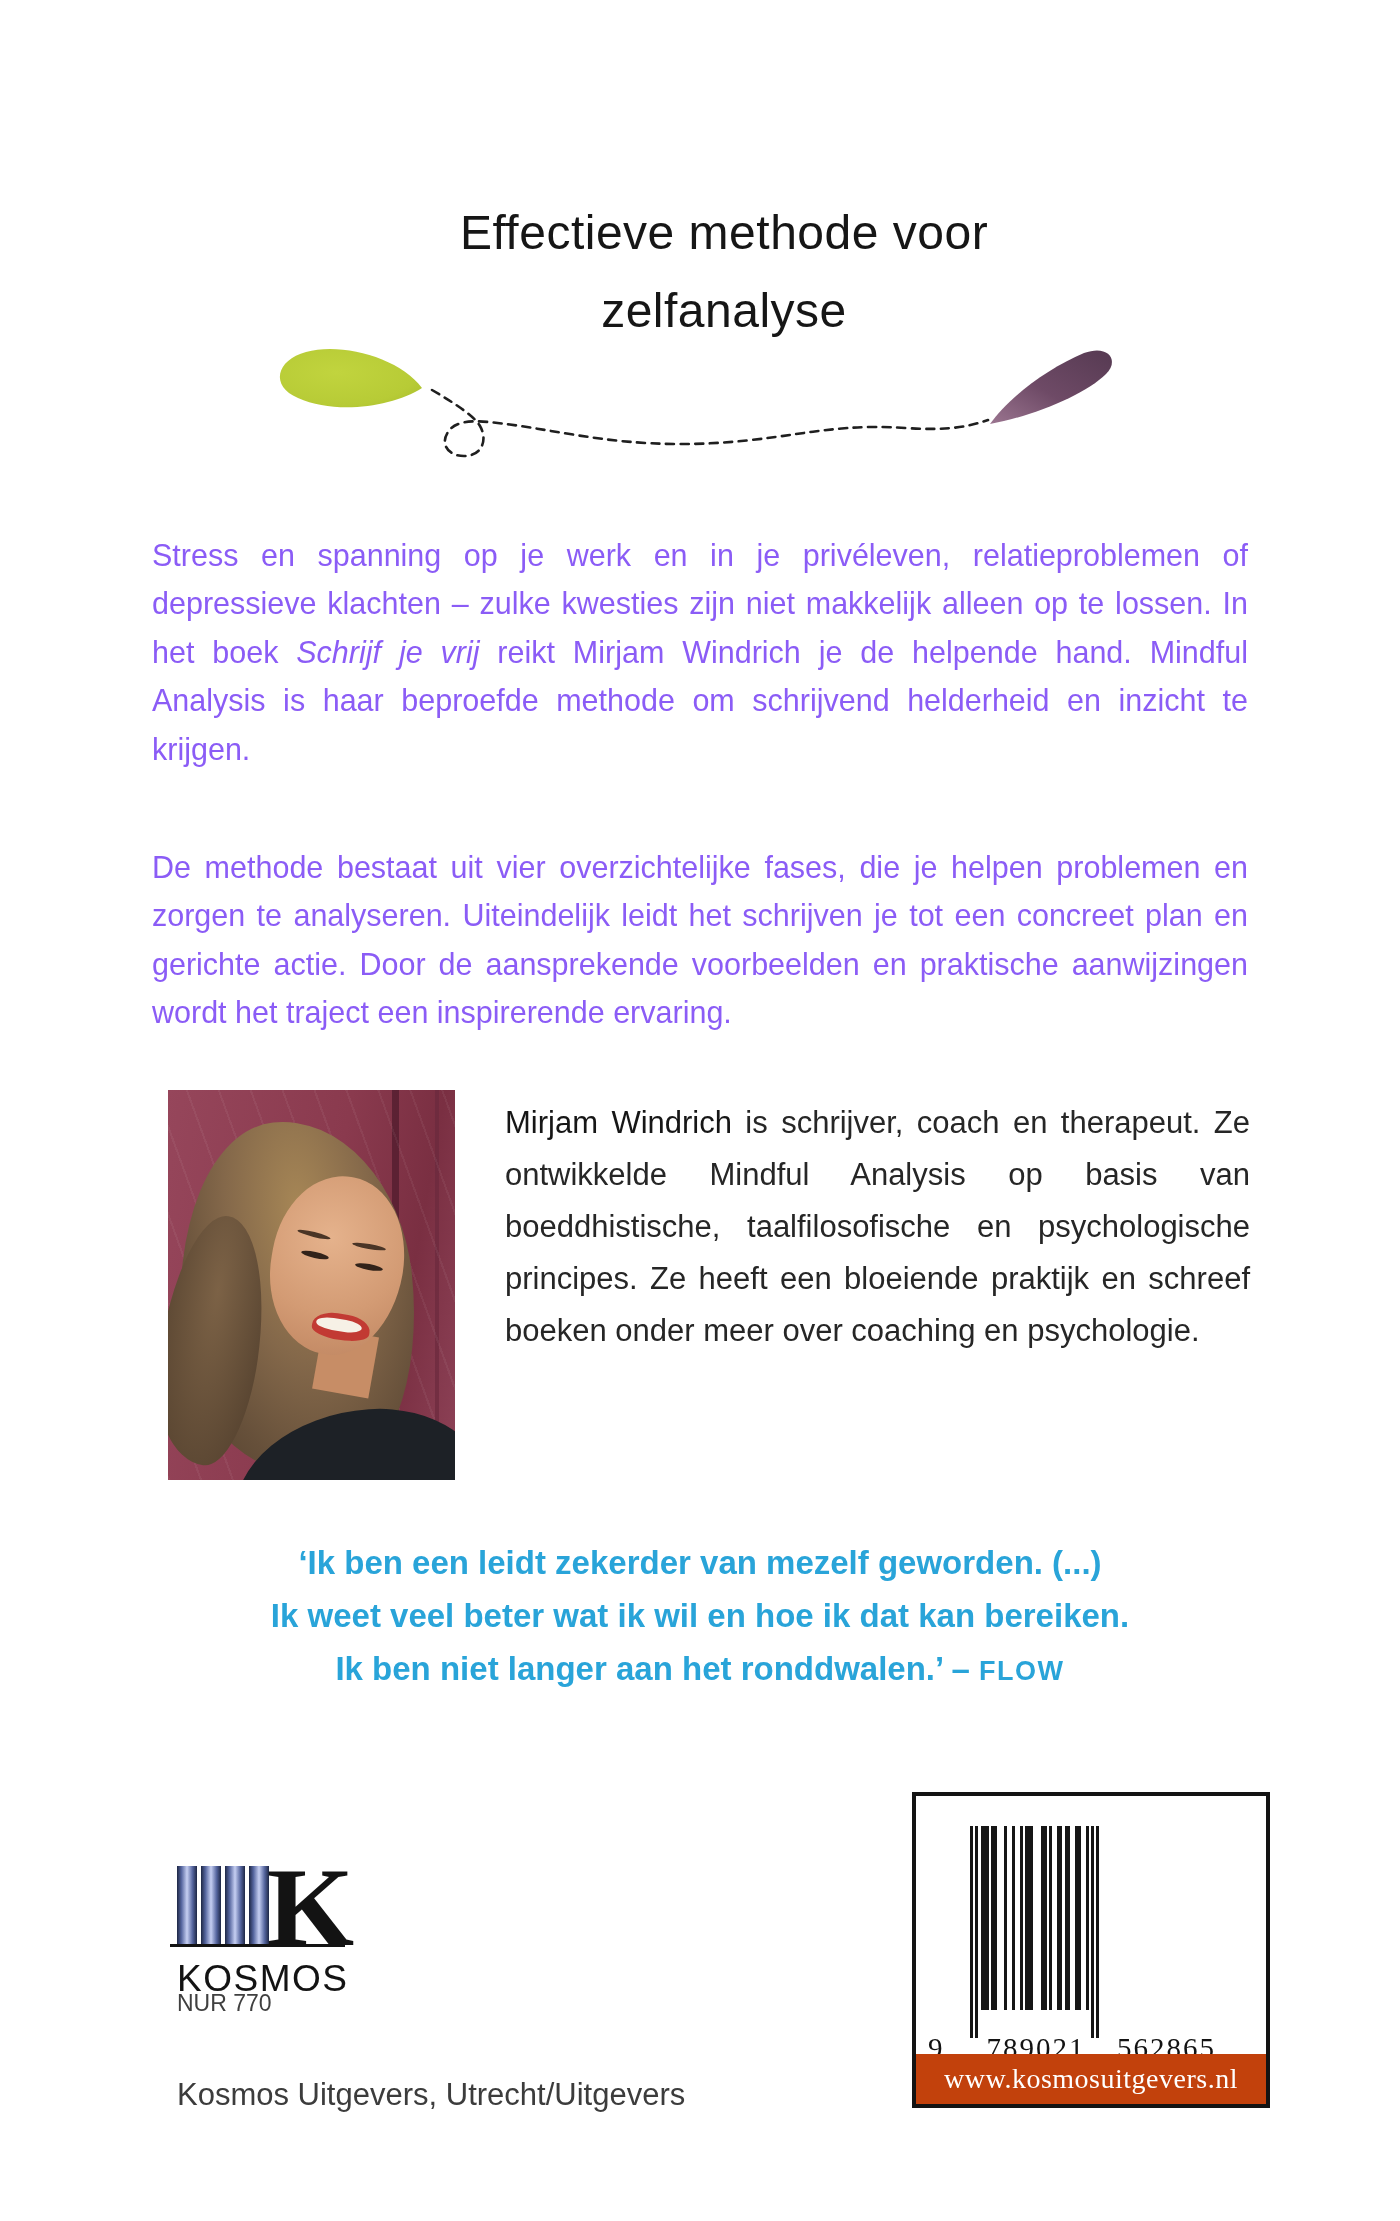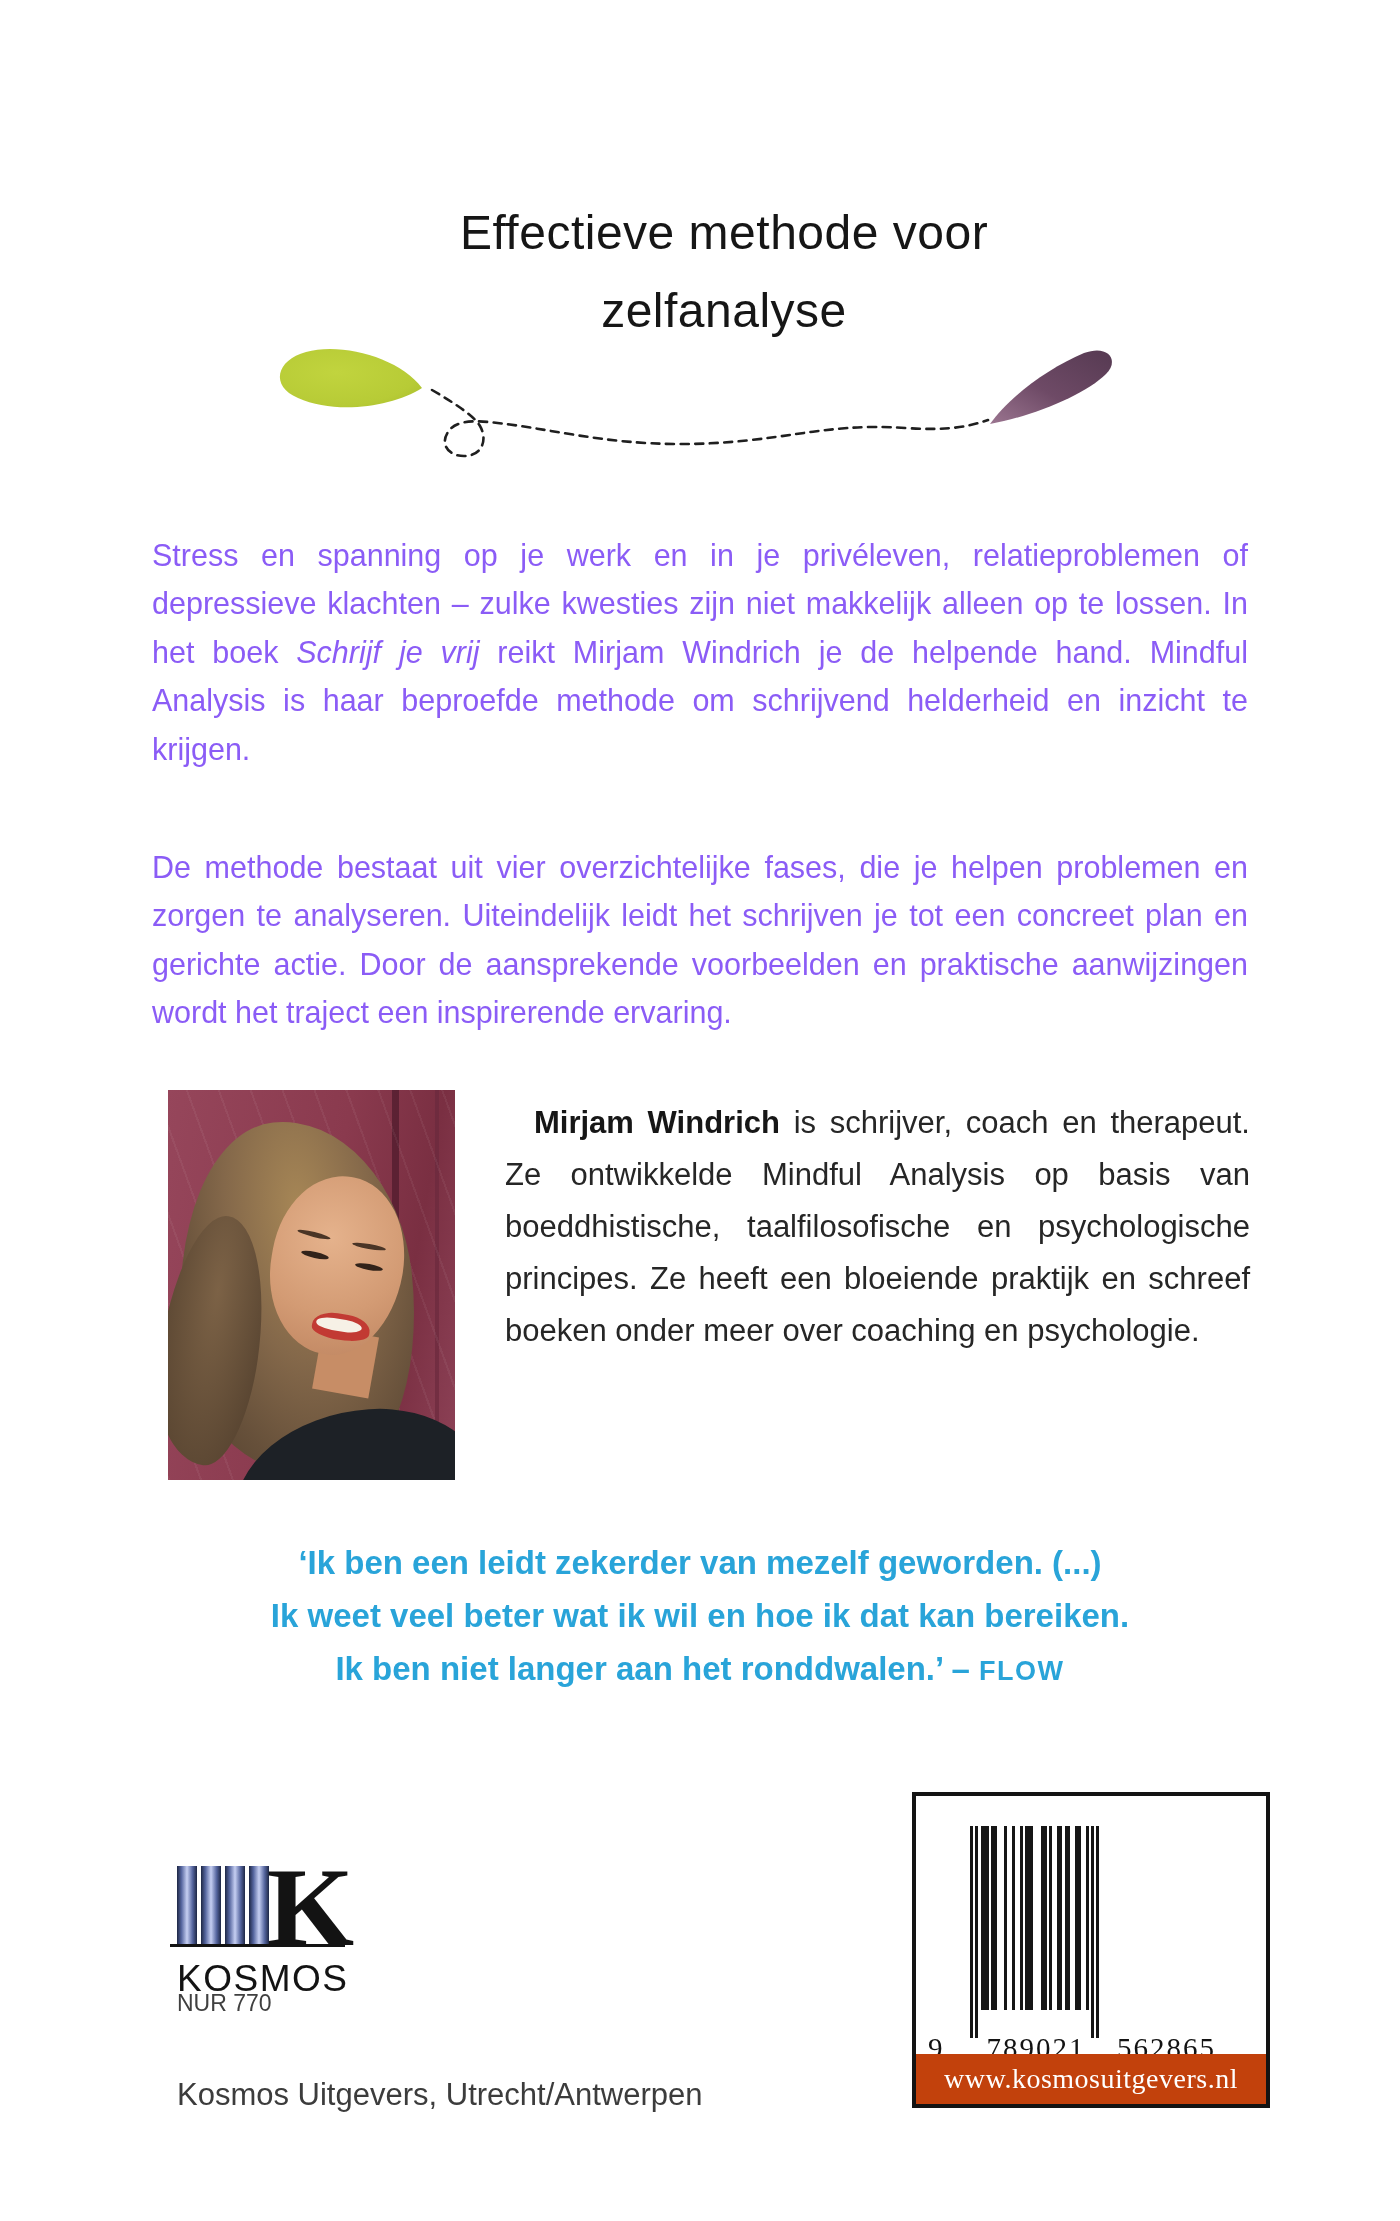--- a/index.html
+++ b/index.html
@@ -40,21 +40,21 @@
   .ph-eye{position:absolute;width:28px;height:6px;background:#32231a;border-radius:50%;}
   .ph-mouth{position:absolute;left:50%;top:57.5%;width:58px;height:26px;background:#c23a33;
             border-radius:45% 45% 55% 55%/60% 60% 40% 40%;transform:rotate(9deg);}
   .ph-teeth{position:absolute;left:51.5%;top:58.6%;width:46px;height:12px;background:#f6f1e6;
             border-radius:40%/55%;transform:rotate(9deg);}
   .ph-shirt{position:absolute;left:22%;top:82%;width:90%;height:26%;background:#1d2126;
             border-radius:55% 45% 0 0/100% 90% 0 0;transform:rotate(-4deg);}
 
   .bio{position:absolute;left:505px;top:1066px;width:745px;text-align:justify;
        font-size:31px;line-height:52px;color:#262626;}
-  .bio b{font-weight:bold;color:#161616;margin-left:29px;}
+  .bio b{font-weight:normal;color:#161616;}
 
   
   .quote{position:absolute;left:0;right:0;top:1536px;text-align:center;
          font-weight:bold;font-size:33px;line-height:53px;color:#29a4d9;}
   .quote .attr{font-size:27px;letter-spacing:1.5px;}
 
   
   .logo{position:absolute;left:177px;top:1865px;width:172px;height:82px;}
   .stripe{position:absolute;top:1px;bottom:3px;width:20px;
           background:linear-gradient(90deg,#1d2644 0%,#55659e 22%,#c6cff2 50%,#55659e 78%,#1d2644 100%);}
@@ -141,21 +141,21 @@
   <div class="logo">
     <div class="stripe" style="left:0;"></div>
     <div class="stripe" style="left:24px;"></div>
     <div class="stripe" style="left:48px;"></div>
     <div class="stripe" style="left:72px;"></div>
     <div class="logo-k">K</div>
     <div class="logo-rule"></div>
   </div>
   <div class="wordmark">KOSMOS</div>
   <div class="nur">NUR 770</div>
-  <div class="imprint">Kosmos Uitgevers, Utrecht/Antwerpen</div>
+  <div class="imprint">Kosmos Uitgevers, Utrecht/Uitgevers</div>
 
   <div class="bc-box">
     <div class="bc-bars" id="bc-bars">
       <span class="bc-digit" id="bc-prefix">9</span>
       <span class="bc-digit" id="bc-g1">789021</span>
       <span class="bc-digit" id="bc-g2">562865</span>
     <div class="bc-bar" style="left: 0px; width: 2.93158px; height: 212px;"></div>
         <div class="bc-bar" style="left: 5.26316px; width: 2.93158px; height: 212px;"></div>
         <div class="bc-bar" style="left: 10.5263px; width: 2.93158px; height: 184px;"></div>
         <div class="bc-bar" style="left: 13.1579px; width: 2.93158px; height: 184px;"></div>

